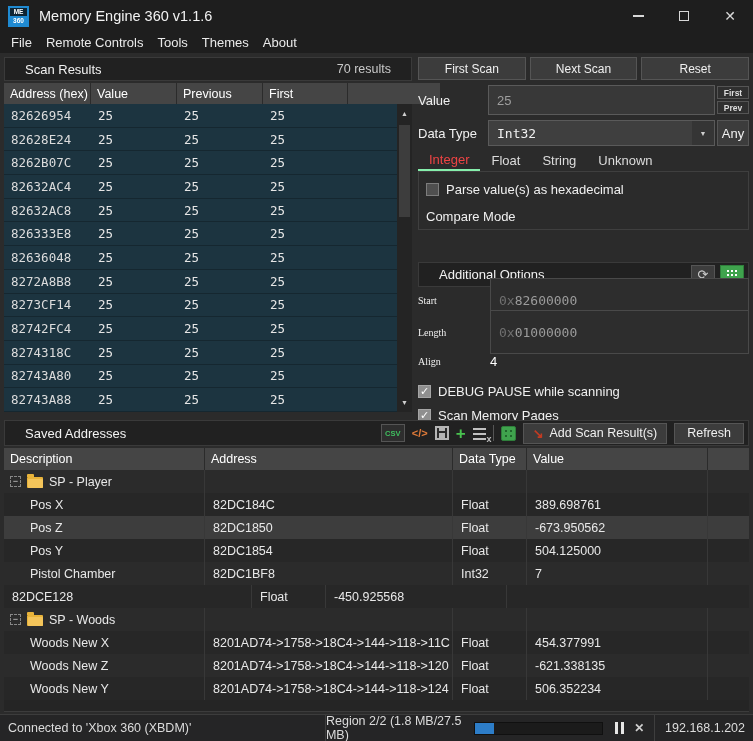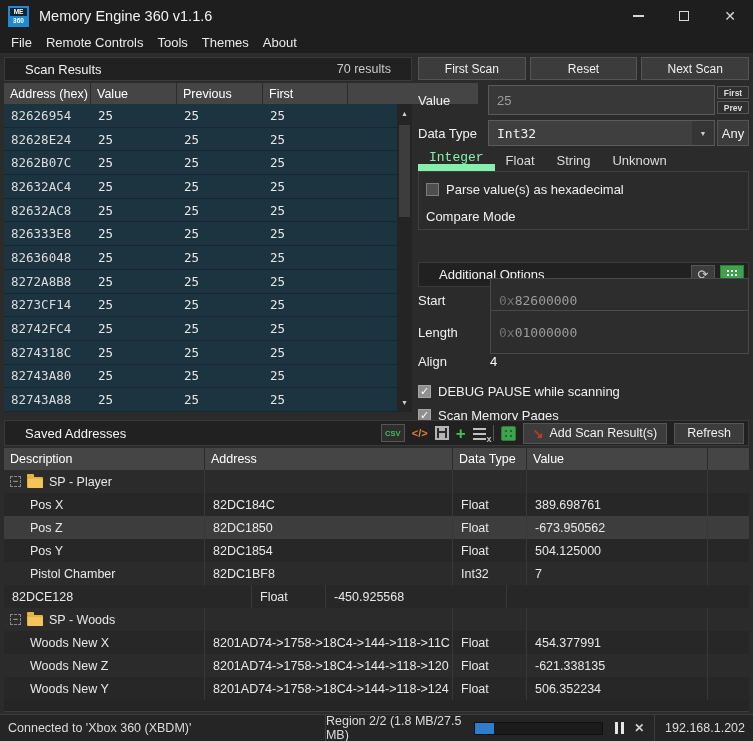--- a/index.html
+++ b/index.html
@@ -31,21 +31,21 @@
   .menu-item { padding:0 7px; color:#eaeaea; font-size:13px; }
 
   
   .section-header { background:#212121; border:1px solid #3a3a3a;
     display:flex; align-items:center; padding:0 20px; font-size:13px; color:#f2f2f2; }
 
   
   #scan-header { position:absolute; left:4px; top:57px; width:408px; height:24px; }
   #scan-count { margin-left:auto; color:#c9c9c9; font-size:12.5px; }
 
-  #scan-table-header { position:absolute; left:4px; top:83px; width:474px; height:21px; display:flex; }
+  #scan-table-header { position:absolute; left:4px; top:83px; width:436px; height:21px; display:flex; }
   .th { background:#454545; border-right:1px solid #2b2b2b; color:#fff; font-size:12.5px;
     display:flex; align-items:center; padding-left:6px; height:100%; }
   #scan-table-header .th:nth-child(1){ width:87px; }
   #scan-table-header .th:nth-child(2){ width:86px; }
   #scan-table-header .th:nth-child(3){ width:86px; }
   #scan-table-header .th:nth-child(4){ width:85px; }
   #scan-table-header .th:nth-child(5){ flex:1; border-right:none; }
 
   #scan-rows { position:absolute; left:4px; top:104px; width:408px; height:308px;
     background:#1c3440; display:flex; flex-direction:column; }
@@ -81,21 +81,21 @@
   #datatype-label { width:70px; }
   .select { height:26px; background:#3f3f3f; border:1px solid #5a5a5a; display:flex; align-items:center; position:relative; }
   #datatype-select { width:227px; }
   .select .sel-text { padding-left:8px; font-size:13px; color:#f0f0f0; }
   .dd-zone { position:absolute; right:0; top:0; bottom:0; width:22px; background:#353535;
     display:flex; align-items:center; justify-content:center; font-size:7px; color:#cfcfcf; }
   #any-btn { width:32px; height:26px; margin-left:2px; font-size:13px; }
 
   #tab-bar { position:absolute; left:418px; top:150px; width:331px; height:22px; display:flex; border-bottom:1px solid #3f3f3f; }
   .tab { padding:0 11px; display:flex; align-items:center; font-size:13px; color:#dcdcdc; }
-  .tab.active { color:#86efac; border-bottom:7px solid #86efac;font-family:Liberation Mono, monospace; }
+  .tab.active { color:#ef4444; border-bottom:2px solid #86efac; }
 
   #scan-groupbox { position:absolute; left:418px; top:172px; width:331px; height:58px;
     border:1px solid #3f3f3f; border-top:none; padding:5px 7px 0 7px; }
   .cb-row { display:flex; align-items:center; height:24px; }
   .cb { width:13px; height:13px; background:#4f4f4f; border:1px solid #7d7d7d; margin-right:7px;
     display:flex; align-items:center; justify-content:center; flex:none; }
   .cb.checked { background:#8f8f8f; border-color:#a5a5a5; color:#fff; font-size:11px; line-height:11px; }
   #compare-row { display:flex; align-items:center; height:26px; margin-top:2px; }
   #compare-label { width:97px; }
   #compare-select { flex:1; }
@@ -105,21 +105,21 @@
   #addopts-tools { margin-left:auto; display:flex; gap:5px; }
   .mini-iconbtn { width:24px; height:19px; display:flex; align-items:center; justify-content:center; }
   #refresh-mem-btn { background:#3d3d3d; border:1px solid #555; color:#ccc; font-size:13px; }
   #grid-btn { background:#3fa34d; border:1px solid #2f7f3b; }
   .dotgrid { width:2px; height:2px; background:#fff;
     box-shadow:4px 0 #fff,8px 0 #fff,0 4px #fff,4px 4px #fff,8px 4px #fff,0 8px #fff,4px 8px #fff,8px 8px #fff;
     margin:-8px 0 0 -8px; }
 
   #addopts-body { position:absolute; left:418px; top:287px; width:331px; height:131px; }
   .opt-row { display:flex; align-items:center; height:26px; margin-bottom:6px; }
-  .opt-label { width:72px; font-size:13px; }
+  .opt-label { width:72px; font-size:10px;font-family:Liberation Serif, serif; }
   .hexfield { flex:1; height:44px; background:#2d2d2d; border:1px solid #494949;
     display:flex; align-items:center; padding-left:8px;
     font-family:"DejaVu Sans Mono", monospace; font-size:13px; }
   .hexfield .pre { color:#707070; }
   .hexfield .val { color:#9b9b9b;text-align:center; }
   #align-row { height:20px; margin-bottom:8px; }
   #align-value { font-size:13px; color:#fff; }
 
   
   #saved-header { position:absolute; left:4px; top:420px; width:745px; height:26px; padding-right:4px; }
@@ -308,22 +308,22 @@
     </div>
     <div id="scan-scrollbar">
     <div id="sb-up" class="sb-arrow">▲</div>
     <div id="sb-thumb"></div>
     <div id="sb-down" class="sb-arrow">▼</div>
   </div>
 </div>
 
 <div id="scanbtn-row">
   <div class="btn">First Scan</div>
+  <div class="btn">Next Scan</div>
   <div class="btn">Reset</div>
-  <div class="btn">Next Scan</div>
 </div>
 
 <div id="value-row">
   <span id="value-label" class="fieldlabel">Value</span>
   <input id="value-input" value="25" style="">
   <div id="firstprev">
     <div class="tinybtn">First</div>
     <div class="tinybtn">Prev</div>
   </div>
 </div>

